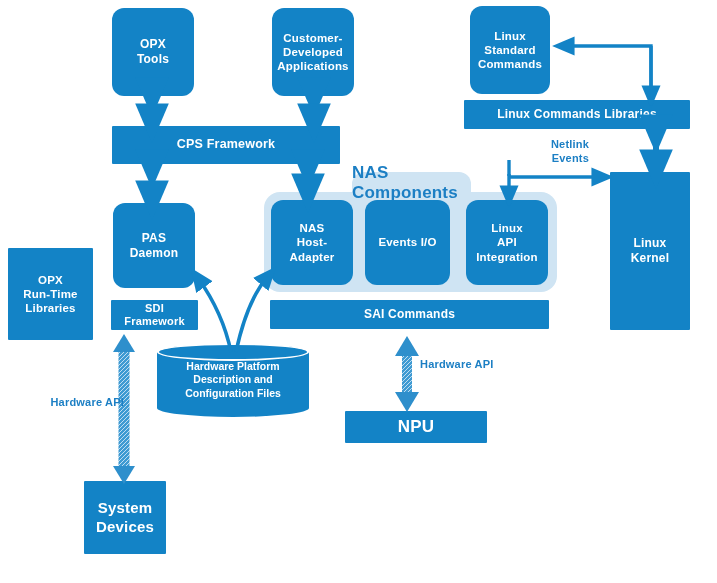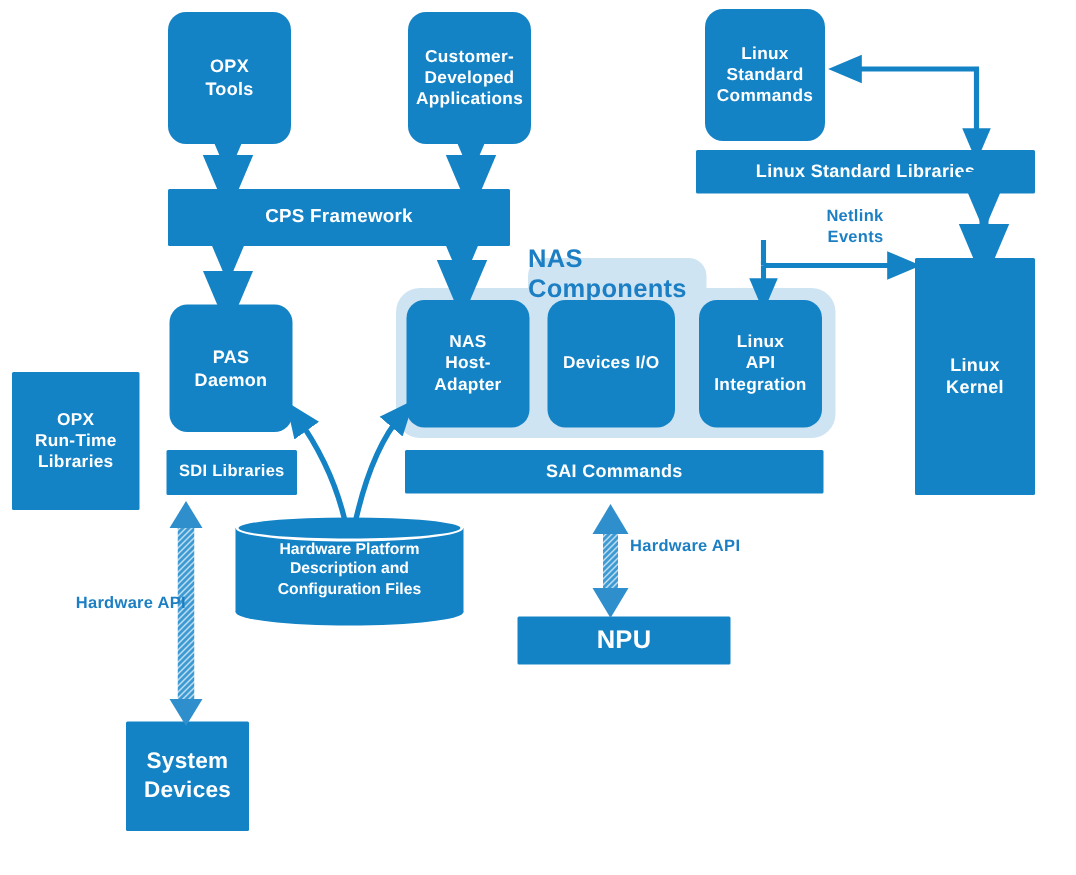--- a/index.html
+++ b/index.html
@@ -188,53 +188,53 @@
 
   <div class="node rounded" style="left:272px; top:8px; width:82px; height:88px; font-size:11.5px;">
     <span class="lbl">Customer-<br>Developed<br>Applications</span>
   </div>
 
   <div class="node rounded" style="left:470px; top:6px; width:80px; height:88px; font-size:11.5px;">
     <span class="lbl">Linux<br>Standard<br>Commands</span>
   </div>
 
   <div class="node bar" style="left:464px; top:100px; width:226px; height:29px; font-size:12px;">
-    <span class="lbl">Linux Standard Libraries</span>
+    <span class="lbl">Linux Commands Libraries</span>
   </div>
 
   <div class="node rounded" style="left:113px; top:203px; width:82px; height:85px; font-size:12px;">
     <span class="lbl">PAS<br>Daemon</span>
   </div>
 
   <div class="node bar" style="left:112px; top:126px; width:228px; height:38px; font-size:12.5px;">
     <span class="lbl">CPS Framework</span>
   </div>
 
   <div class="node rounded" style="left:271px; top:200px; width:82px; height:85px; font-size:11.5px;">
     <span class="lbl">NAS<br>Host-Adapter</span>
   </div>
 
   <div class="node rounded" style="left:365px; top:200px; width:85px; height:85px; font-size:11.5px;">
-    <span class="lbl">Devices I/O</span>
+    <span class="lbl">Events I/O</span>
   </div>
 
   <div class="node rounded" style="left:466px; top:200px; width:82px; height:85px; font-size:11.5px;">
     <span class="lbl">Linux<br>API<br>Integration</span>
   </div>
 
   <div class="node bar" style="left:610px; top:172px; width:80px; height:158px; font-size:12px;">
     <span class="lbl">Linux<br>Kernel</span>
   </div>
 
   <div class="node bar" style="left:8px; top:248px; width:85px; height:92px; font-size:11.5px;">
     <span class="lbl">OPX<br>Run-Time<br>Libraries</span>
   </div>
 
   <div class="node bar" style="left:111px; top:300px; width:87px; height:30px; font-size:11px;">
-    <span class="lbl">SDI Libraries</span>
+    <span class="lbl">SDI Framework</span>
   </div>
 
   <div class="node bar" style="left:270px; top:300px; width:279px; height:29px; font-size:12px;">
     <span class="lbl">SAI Commands</span>
   </div>
 
   <div class="node bar" style="left:345px; top:411px; width:142px; height:32px; font-size:17px;">
     <span class="lbl">NPU</span>
   </div>
 

